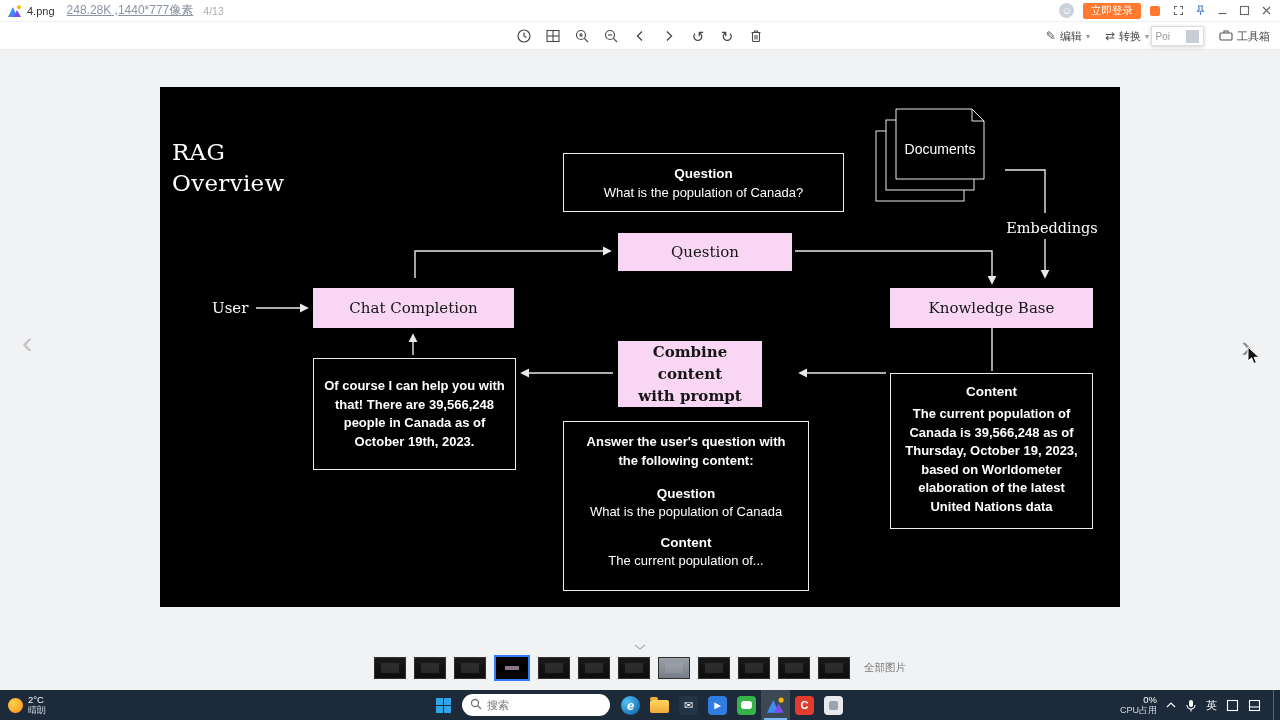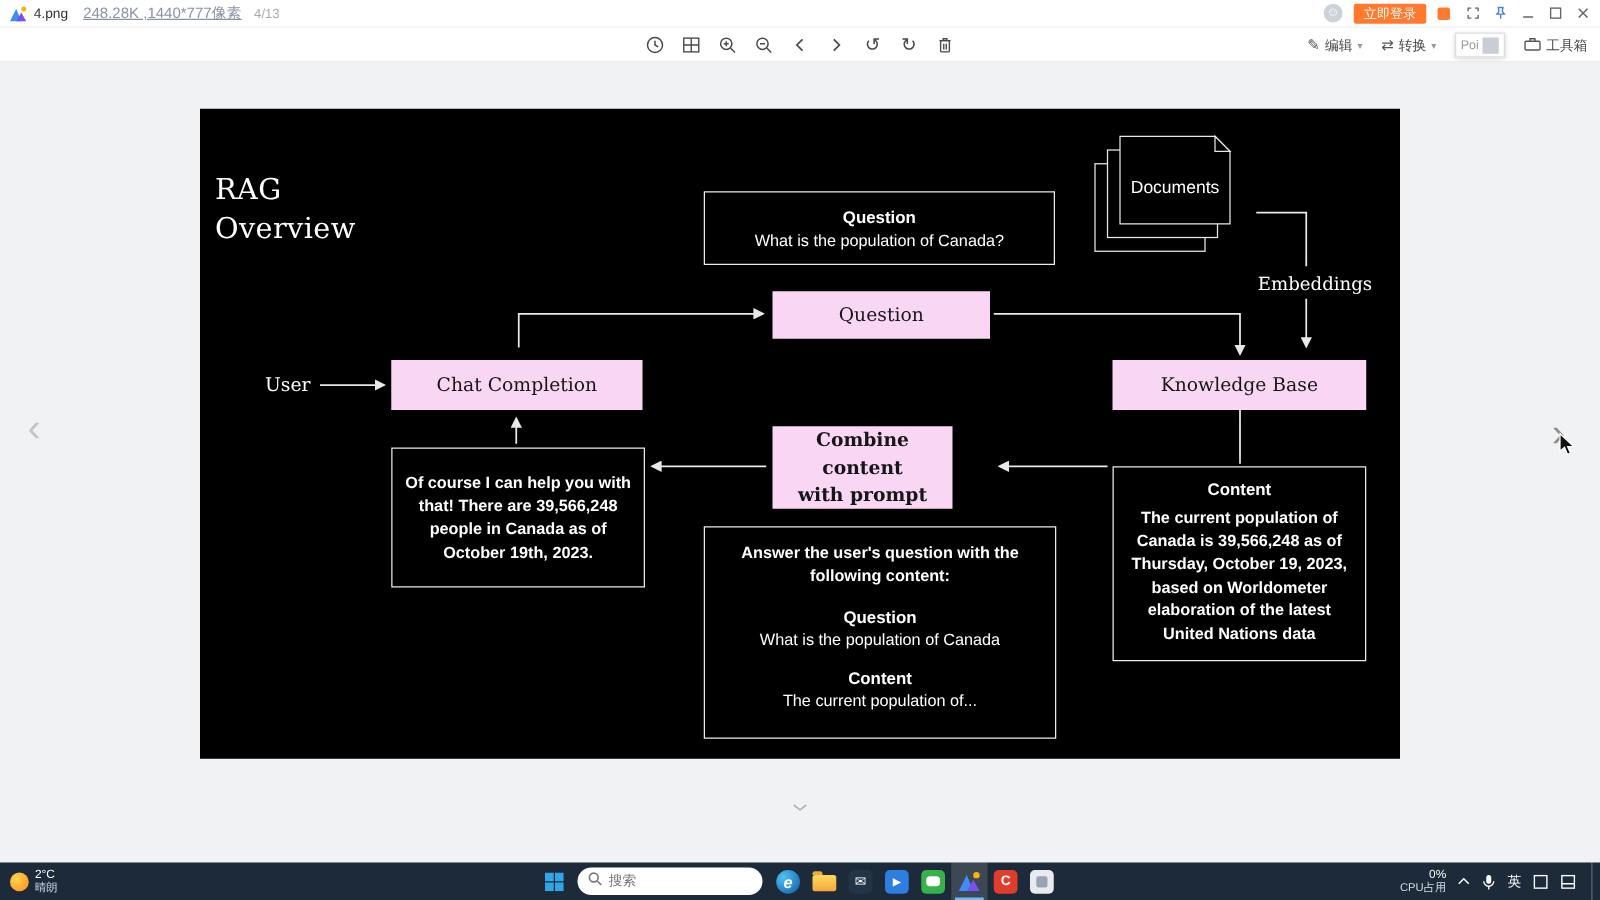--- a/index.html
+++ b/index.html
@@ -30,21 +30,21 @@
   .tool-center{position:absolute;left:50%;top:0;height:28px;transform:translateX(-50%);
                display:flex;align-items:center;gap:11px;}
   .tool-icon{width:18px;height:18px;display:flex;align-items:center;justify-content:center;
              color:#4a4a4a;cursor:pointer;font-size:15px;line-height:1;}
   .tool-right{position:absolute;right:10px;top:0;height:28px;display:flex;align-items:center;
               gap:15px;font-size:11px;color:#444;}
   .tool-btn{display:flex;align-items:center;gap:4px;cursor:pointer;}
   .tool-btn .glyph{font-size:12px;color:#555;}
   .caret{font-size:8px;color:#999;}
   .popup-box{position:absolute;right:76px;top:4px;height:20px;background:#fff;border:1px solid #ddd;
-             box-shadow:0 1px 4px rgba(0,0,0,.18);display:flex;align-items:center;gap:3px;
+             box-shadow:0 1px 4px rgba(0,0,0,.18);display:flex;align-items:center;gap:16px;
              padding:0 4px;z-index:25;font-size:10px;color:#999;}
   .popup-box .gray-sq{width:13px;height:13px;background:#c9ced6;}
 
   
   .stage{position:absolute;left:160px;top:87px;width:960px;height:520px;background:#000;color:#fff;}
   .arrows{position:absolute;left:0;top:0;z-index:1;pointer-events:none;}
   .stage .node{z-index:2;}
   .serif{font-family:"DejaVu Serif","Liberation Serif",serif;}
   .rag-title{position:absolute;left:12px;top:50px;font-size:23px;line-height:31px;
              letter-spacing:.3px;color:#fff;z-index:2;}
@@ -58,21 +58,21 @@
   .tq-b{font-weight:500;font-size:13px;}
   .pk-question{left:458px;top:146px;width:174px;height:38px;}
   .pk-chat{left:153px;top:201px;width:201px;height:40px;}
   .pk-kb{left:730px;top:201px;width:203px;height:40px;}
   .pk-combine{left:458px;top:254px;width:144px;height:66px;flex-direction:column;line-height:22px;font-weight:bold;}
   .user-label{position:absolute;left:52px;top:212px;font-size:15px;color:#fff;z-index:2;}
   .embeddings-label{position:absolute;left:846px;top:133px;width:92px;text-align:center;
                     font-size:14.5px;color:#fff;z-index:2;}
   .bx-response{left:153px;top:271px;width:203px;height:112px;justify-content:center;padding:0 9px;
                font-weight:600;font-size:13px;line-height:18.5px;}
-  .bx-prompt{left:403px;top:334px;width:282px;height:170px;justify-content:flex-start;padding:11px 14px 0;}
+  .bx-prompt{left:403px;top:334px;width:246px;height:170px;justify-content:flex-start;padding:11px 14px 0;}
   .prompt-intro{font-weight:600;font-size:13px;line-height:18.5px;}
   .prompt-h{font-weight:700;font-size:13.5px;margin-top:16px;}
   .prompt-t{font-weight:500;font-size:13px;margin-top:3px;}
   .bx-content{left:730px;top:286px;width:203px;height:156px;justify-content:flex-start;padding:10px 8px 0;}
   .content-h{font-weight:700;font-size:13.5px;}
   .content-b{font-weight:600;font-size:13px;line-height:18.5px;margin-top:6px;}
   .documents{position:absolute;left:710px;top:20px;z-index:2;}
 
   
   .nav-left{position:absolute;left:22px;top:326px;font-size:32px;color:#c4c4c4;cursor:pointer;
@@ -350,20 +350,35 @@
     <svg width="13" height="19" viewBox="0 0 13 19">
         <path d="M1 1v14l3.6-3.2L7 17.5l2.4-1-2.3-5.2H12z" fill="#111" stroke="#fff" stroke-width="1"></path>
       </svg>
   </span>
 
   <span class="collapse-handle">
     <svg width="18" height="8" viewBox="0 0 18 8" fill="none" stroke="#b5b5b5" stroke-width="1.4">
         <polyline points="4,2 9,6 14,2"></polyline>
       </svg>
   </span>
+  <div class="filmstrip">
+    <div class="thumb"></div>
+    <div class="thumb"></div>
+    <div class="thumb"></div>
+    <div class="thumb selected"></div>
+    <div class="thumb"></div>
+    <div class="thumb"></div>
+    <div class="thumb"></div>
+    <div class="thumb light"></div>
+    <div class="thumb"></div>
+    <div class="thumb"></div>
+    <div class="thumb"></div>
+    <div class="thumb"></div>
+    <span class="all-photos">全部图片</span>
+  </div>
 
   <footer class="taskbar">
     <div class="weather">
       <span class="weather-icon"></span>
       <span class="weather-text">
         <span class="weather-temp">2°C</span>
         <span class="weather-cond">晴朗</span>
       </span>
     </div>
     <div class="start-btn">

